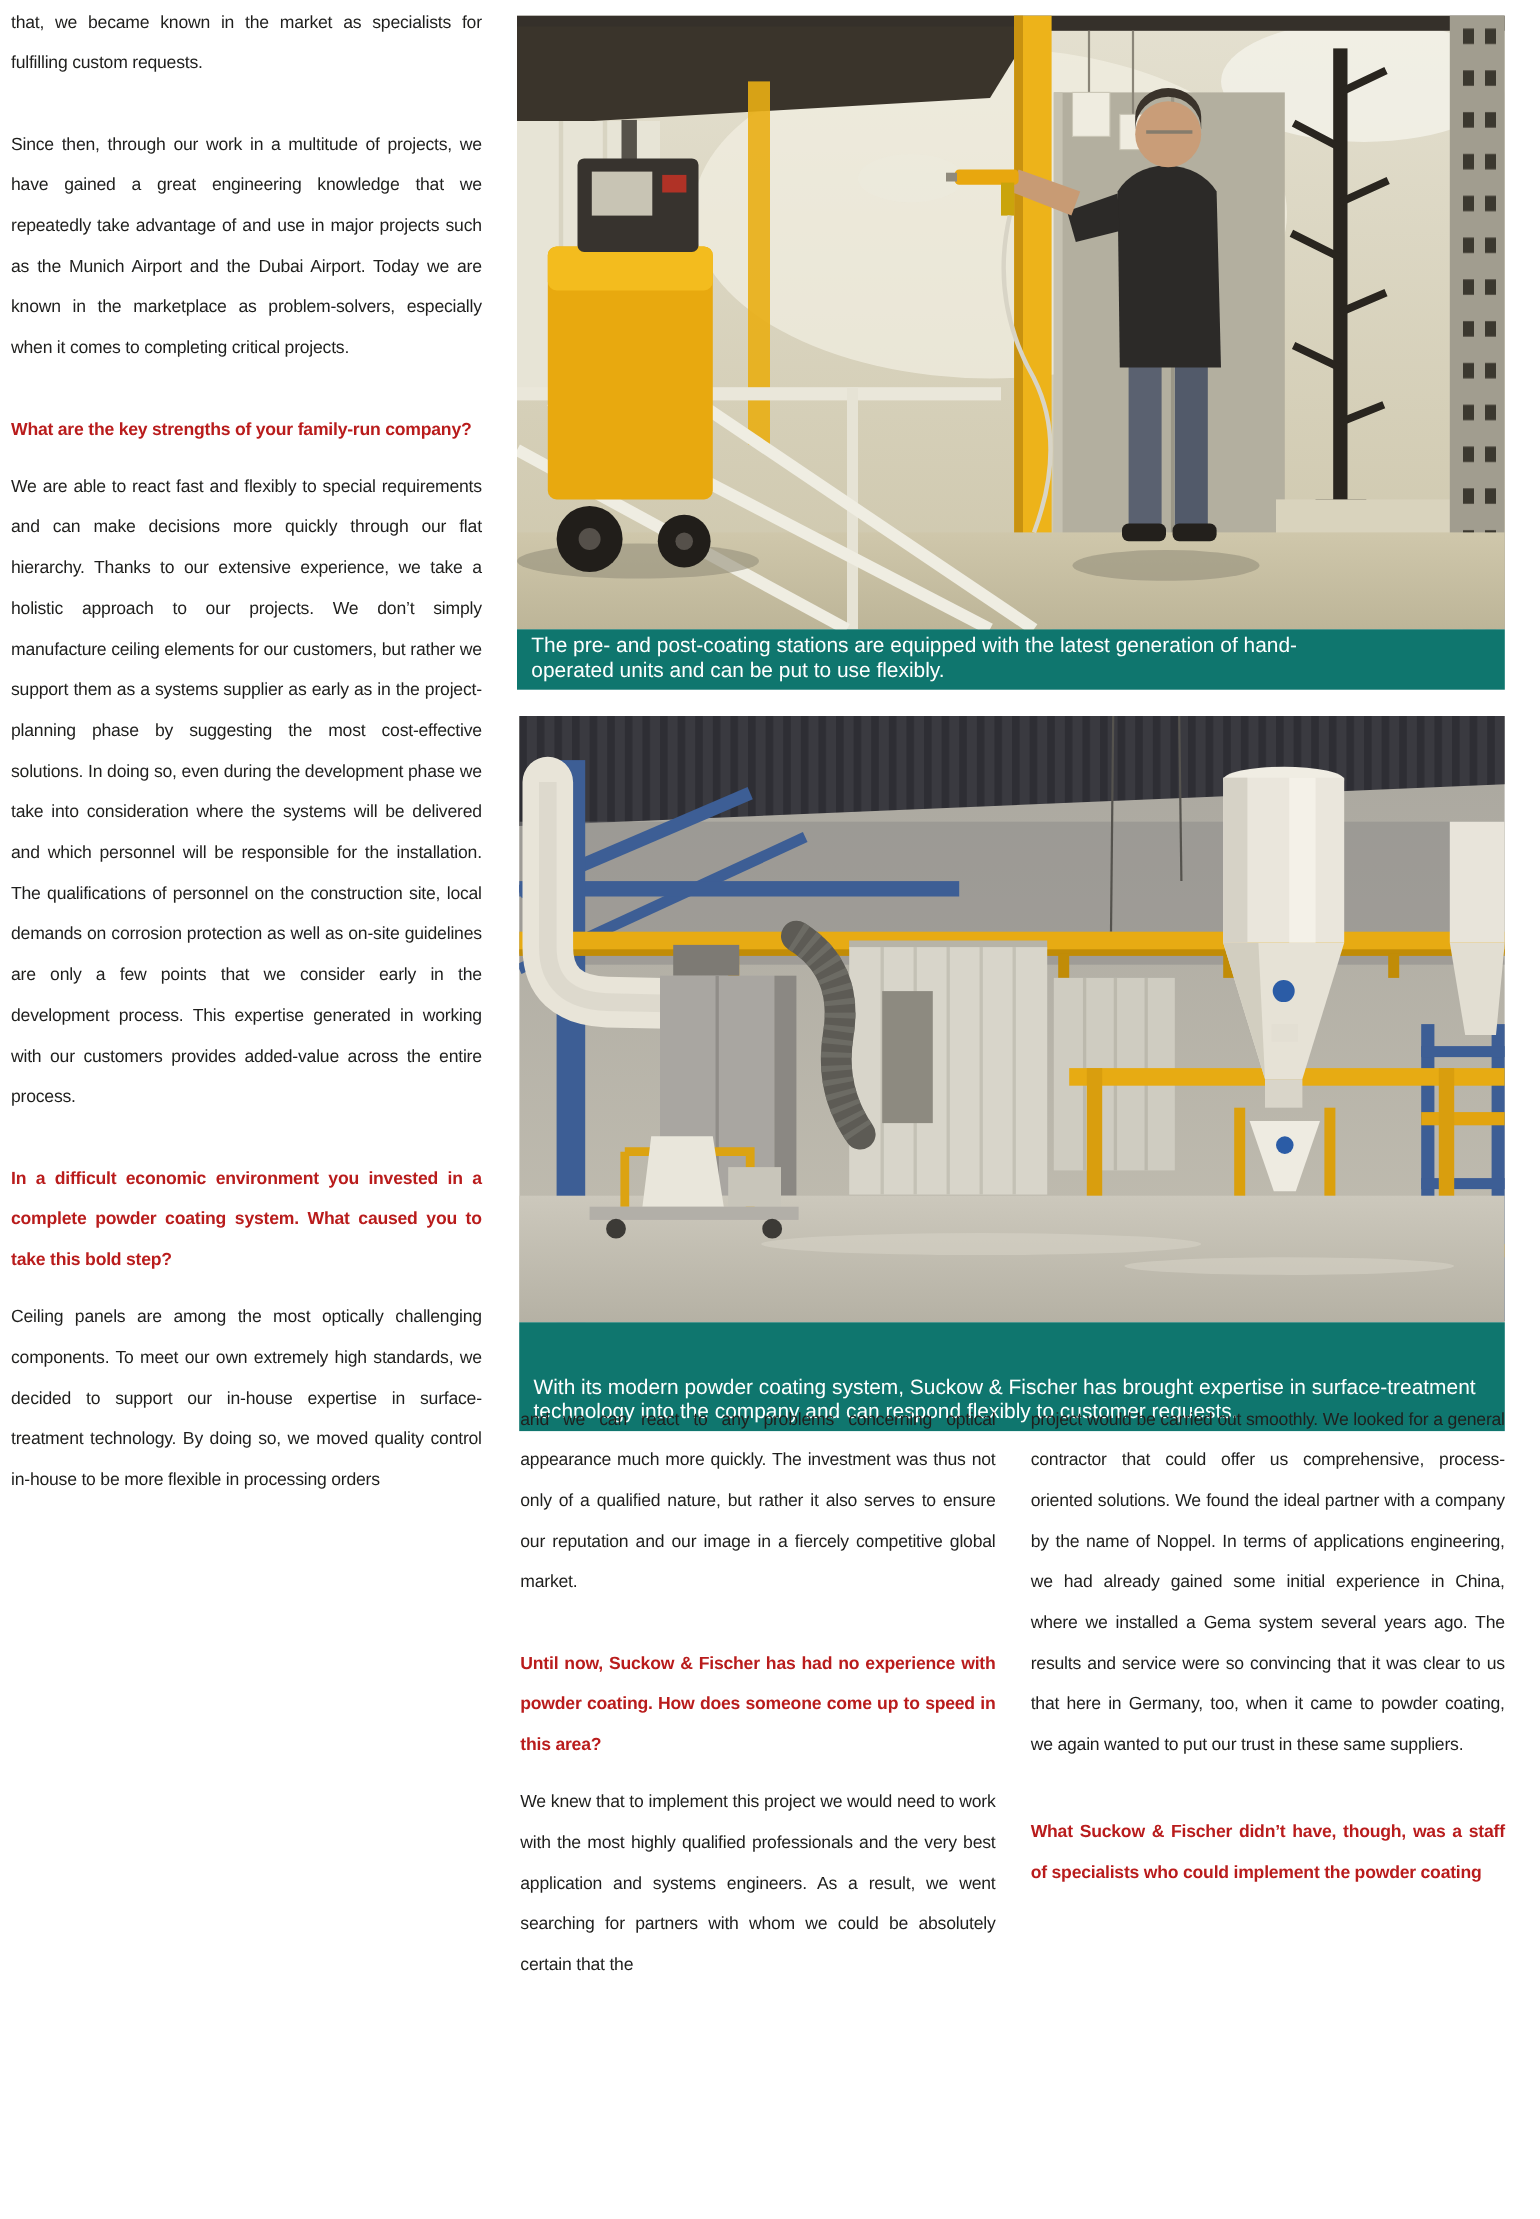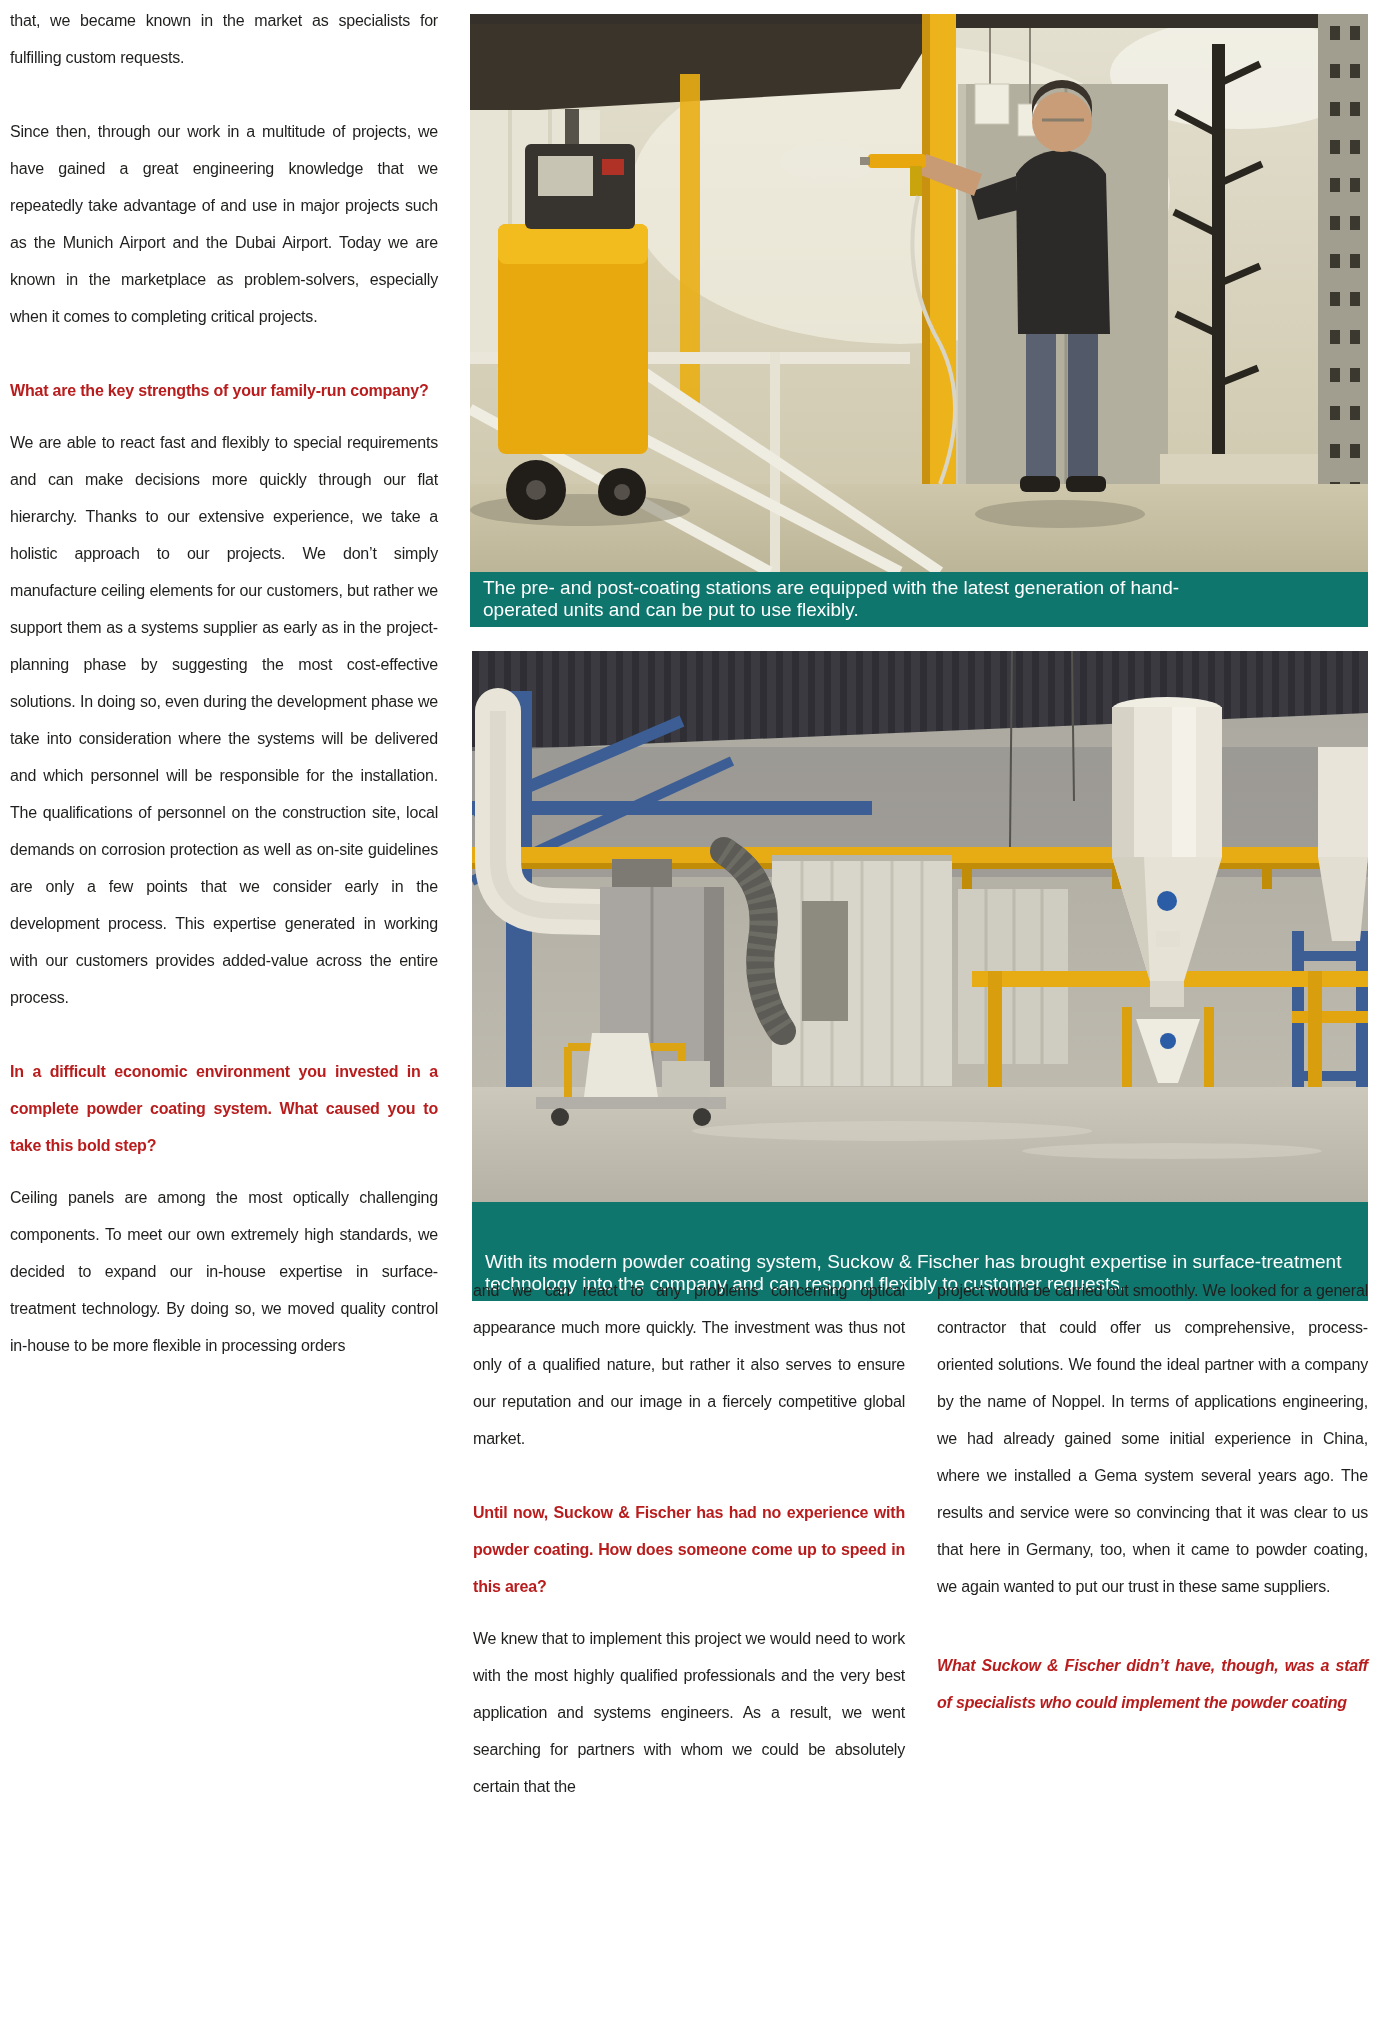--- a/index.html
+++ b/index.html
@@ -5,21 +5,21 @@
   html,body { margin:0; padding:0; background:#e9e9e9; }
   .page {
     position:relative; width:1400px; height:2017px; margin:0 auto;
     background:#ffffff; overflow:hidden;
     font-family:"Liberation Sans", sans-serif;
     color:#1f1f1d;
   }
   .col { position:absolute; font-size:16px; line-height:37px; text-align:justify; letter-spacing:-0.2px; }
   .col p { margin:0 0 37px 0; }
   .q { color:#b91c1c; font-weight:bold; margin:15px 0 15px 0; text-align:justify; }
-  .q.extra-top { margin-top:42px;font-style:italic; }
+  .q.extra-top { margin-top:42px; }
   .left-col  { left:10px;  top:2px;    width:428px; }
   .mid-col   { left:473px; top:1272px; width:432px; }
   .right-col { left:937px; top:1272px; width:431px; }
   figure { position:absolute; margin:0; padding:0; }
   .photo-1 { left:470px; top:14px;  width:898px; }
   .photo-2 { left:472px; top:651px; width:896px; }
   figure svg { display:block; }
   .caption-bar {
     background:#0f766e; color:#ffffff;
     font-size:19px; line-height:22px; letter-spacing:0;
@@ -33,21 +33,21 @@
 <body>
 
 <div class="page">
 
   <div class="col left-col">
     <p>that, we became known in the market as specialists for fulfilling custom requests.</p>
     <p>Since then, through our work in a multitude of projects, we have gained a great engineering knowledge that we repeatedly take advantage of and use in major projects such as the Munich Airport and the Dubai Airport. Today we are known in the marketplace as problem-solvers, especially when it comes to completing critical projects.</p>
     <div class="q">What are the key strengths of your family-run company?</div>
     <p>We are able to react fast and flexibly to special requirements and can make decisions more quickly through our flat hierarchy. Thanks to our extensive experience, we take a holistic approach to our projects. We don’t simply manufacture ceiling elements for our customers, but rather we support them as a systems supplier as early as in the project-planning phase by suggesting the most cost-effective solutions. In doing so, even during the development phase we take into consideration where the systems will be delivered and which personnel will be responsible for the installation. The qualifications of personnel on the construction site, local demands on corrosion protection as well as on-site guidelines are only a few points that we consider early in the development process. This expertise generated in working with our customers provides added-value across the entire process.</p>
     <div class="q">In a difficult economic environment you invested in a complete powder coating system. What caused you to take this bold step?</div>
-    <p>Ceiling panels are among the most optically challenging components. To meet our own extremely high standards, we decided to expand our in-house expertise in surface-treatment technology. By doing so, we moved quality control in-house to be more flexible in processing orders</p>
+    <p>Ceiling panels are among the most optically challenging components. To meet our own extremely high standards, we decided to support our in-house expertise in surface-treatment technology. By doing so, we moved quality control in-house to be more flexible in processing orders</p>
   </div>
 
   <figure class="photo-1">
     <svg width="898" height="558" viewBox="0 0 898 558" xmlns="http://www.w3.org/2000/svg">
       <defs>
         <linearGradient id="p1bg" x1="0" y1="0" x2="0" y2="1">
           <stop offset="0" stop-color="#e4e0d0"></stop>
             <stop offset="1" stop-color="#cdc6ab"></stop>
         </linearGradient>
         <linearGradient id="p1floor" x1="0" y1="0" x2="0" y2="1">

